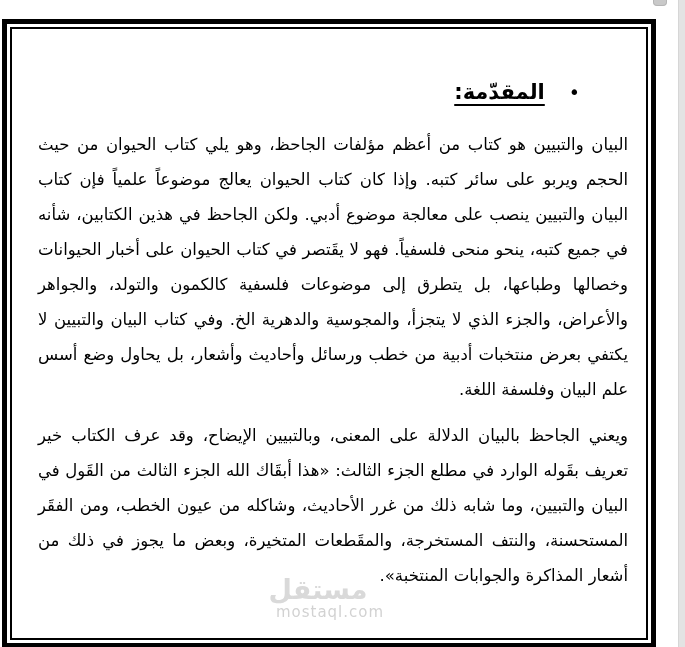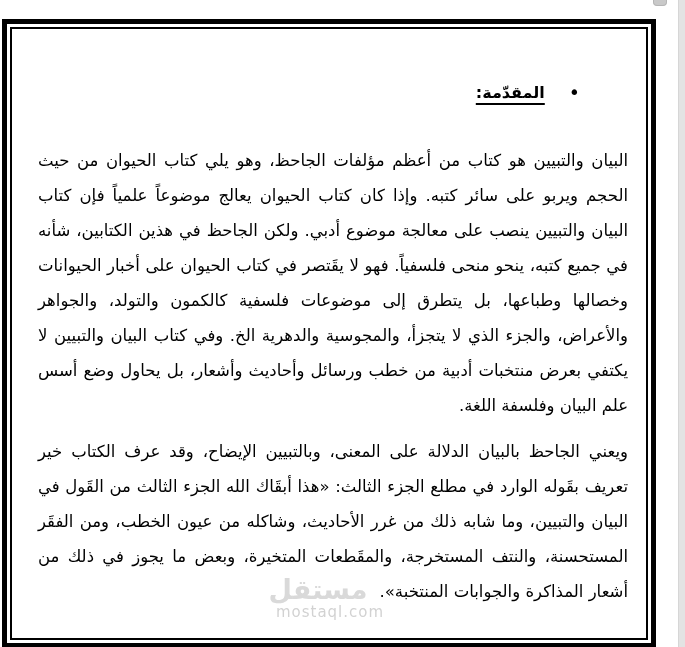--- a/index.html
+++ b/index.html
@@ -62,34 +62,34 @@
     align-items: center;
     direction: rtl;
     height: 26px;
   }
   .bullet {
     font-size: 19px;
     line-height: 1;
     margin-left: 24px;
   }
   .title {
-    font-size: 16px;
+    font-size: 21px;
     font-weight: bold;
     text-decoration: underline;
     text-underline-offset: 5px;
     text-decoration-thickness: 1.5px;
   }
   .para {
     margin: 0;
     font-size: 16.5px;
     line-height: 35px;
     text-align: justify;
     text-justify: inter-word;
   }
-  .para-1 { margin-top: 38px; }
+  .para-1 { margin-top: 22px; }
   .para-2 { margin-top: 11px; }
   .watermark {
     position: absolute;
     left: 318px; top: 576px;
     transform: translateX(-50%);
     text-align: center;
     pointer-events: none;
     direction: rtl;
   }
   .wm-ar {

